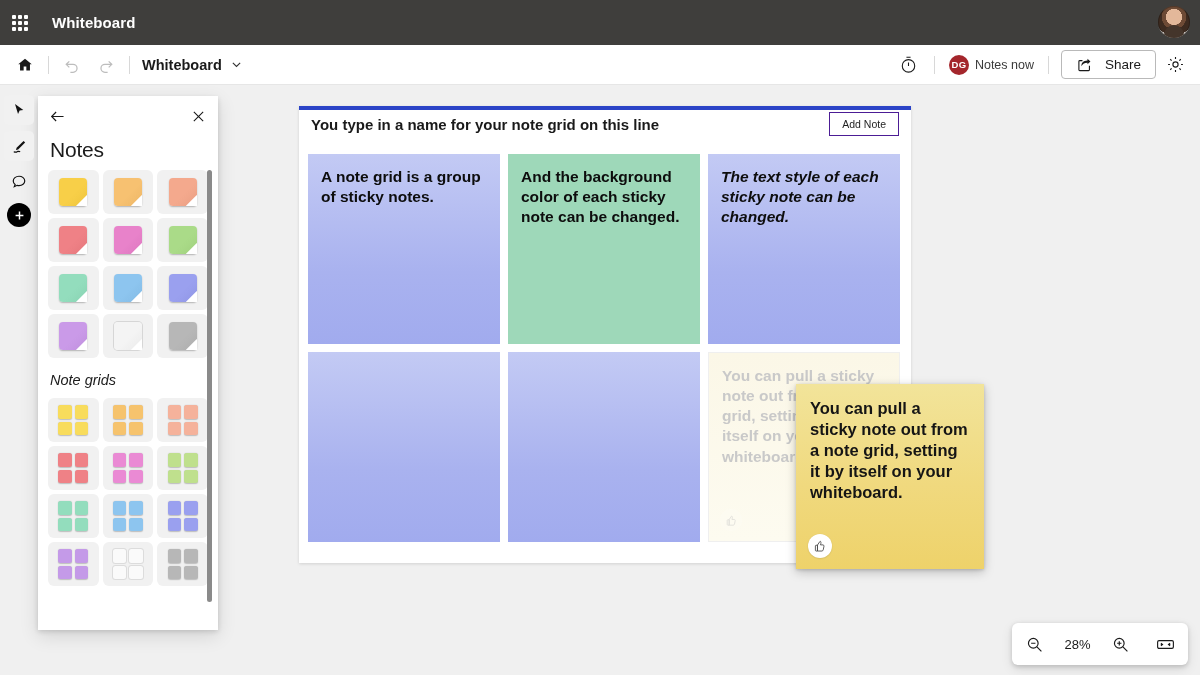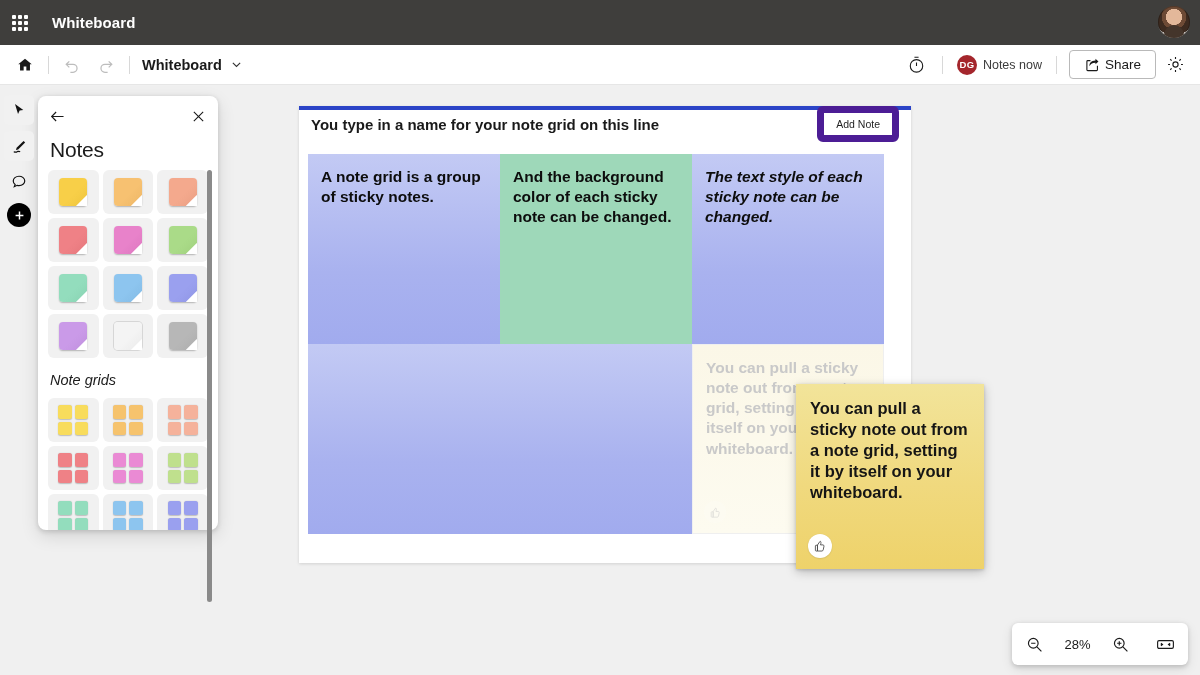--- a/index.html
+++ b/index.html
@@ -59,43 +59,43 @@
     margin-left: auto; display: flex; align-items: center; gap: 2px; padding-right: 8px;
   }
   .presence { display: flex; align-items: center; gap: 6px; padding: 0 6px; cursor: pointer; }
   .presence-badge {
     width: 20px; height: 20px; border-radius: 50%; background: #a4262c; color: #fff;
     font-size: 9.5px; font-weight: 700; display: flex; align-items: center; justify-content: center;
     letter-spacing: .2px;
   }
   .presence-text { font-size: 12.5px; color: #3b3b3b; }
   .share-btn {
-    display: flex; align-items: center; gap: 4px; height: 29px; padding: 0 14px;
+    display: flex; align-items: center; gap: 12px; height: 29px; padding: 0 14px;
     border: 1px solid #b9b9b9; border-radius: 4px; background: #fff; cursor: pointer;
     font-size: 13.5px; color: #1a1a1a; margin-left: 4px;
   }
 
   
   .rail {
     position: absolute; left: 0; top: 95px; width: 38px;
     display: flex; flex-direction: column; align-items: center; gap: 6px;
     z-index: 6;
   }
   .rail-btn {
     width: 30px; height: 30px; border-radius: 5px; background: #f1f1f1;
     display: flex; align-items: center; justify-content: center; cursor: pointer;
     color: #111;
   }
   .rail-btn.plain { background: transparent; }
   .rail-btn.add { background: #000; color: #fff; border-radius: 50%; width: 24px; height: 24px; }
 
   
   .panel {
-    position: absolute; left: 38px; top: 96px; width: 180px; height: 434px;
-    background: #ffffff; border-radius: 8px;
+    position: absolute; left: 38px; top: 96px; width: 180px; height: 534px;
+    background: #ffffff; border-radius: 0;
     box-shadow: 0 1.6px 5px rgba(0,0,0,.14), 0 6px 18px rgba(0,0,0,.12);
     z-index: 5;
   }
   .panel-head {
     height: 40px; display: flex; align-items: center; padding: 0 12px 0 10px;
   }
   .panel-head .back { cursor: pointer; color: #1a1a1a; display:flex; }
   .panel-head .close { margin-left: auto; cursor: pointer; color: #1a1a1a; display:flex; }
   .panel-title {
     font-size: 21px; font-weight: 400; color: #1b1b1b; padding: 0 12px; margin-top: 2px;
@@ -147,26 +147,26 @@
 
   
   .notegrid {
     position: absolute; left: 299px; top: 20px; width: 612px; height: 457px;
     background: #ffffff; border-top: 4px solid #2b44c7;
     box-shadow: 0 1px 3px rgba(0,0,0,.13);
   }
   .ng-head { display: flex; align-items: center; height: 28px; padding: 0 12px 0 12px; }
   .ng-title { font-size: 15px; font-weight: 700; color: #1a1a1a; }
   .addnote-btn {
-    margin-left: auto; border: 7px solid #4c1d95; background: #fff; cursor: pointer;
-    font-size: 10.5px; color: #1f1f1f; padding: 5px 12px; border-radius: 6px;
+    margin-left: auto; border: 1px solid #4c1d95; background: #fff; cursor: pointer;
+    font-size: 10.5px; color: #1f1f1f; padding: 5px 12px; border-radius: 0;
     font-family: "Liberation Sans", sans-serif;
   }
   .ng-body {
-    display: grid; grid-template-columns: repeat(3, 192px); 
+    display: grid; grid-template-columns: repeat(3, 192px); gap: 8px;
     padding: 16px 9px;
   }
   .gnote {
     height: 190px; padding: 13px 13px 10px 13px;
     font-size: 15.5px; line-height: 1.3; font-weight: 700; color: #0d0d0d;
     position: relative; overflow: hidden;
   }
   .gnote.blue { background: linear-gradient(180deg, #c3caf4 0%, #a9b2ef 62%, #a1abee 100%); }
   .gnote.green { background: #9ed8b9; }
   .gnote.italic { font-style: italic; }

